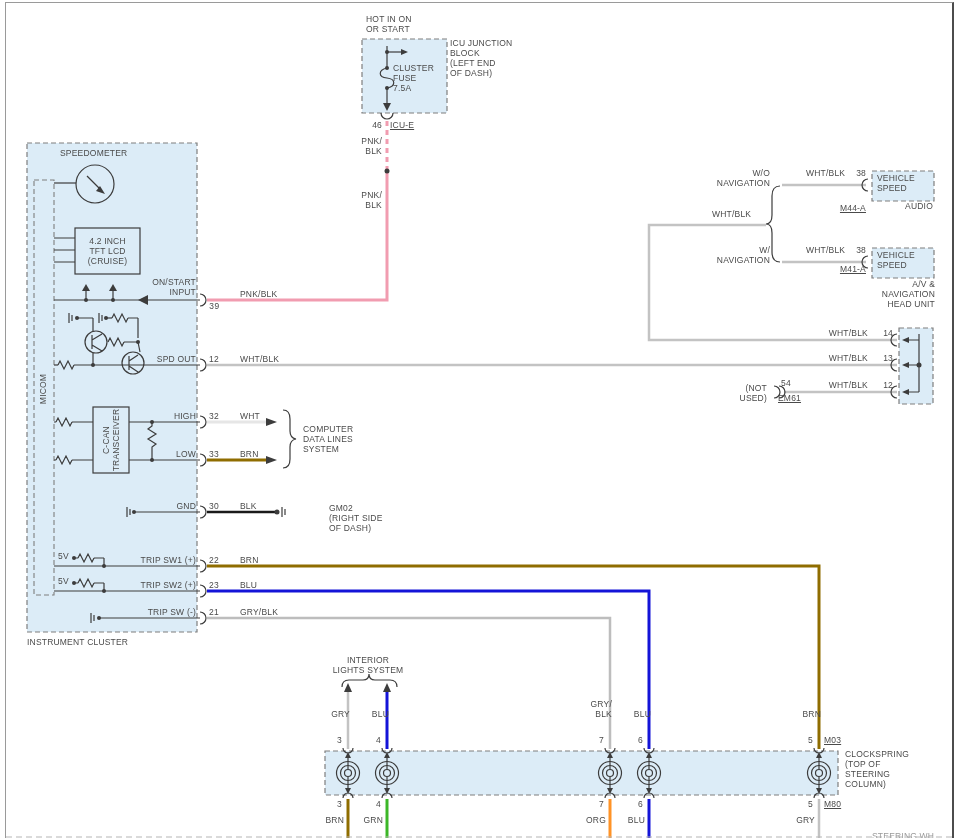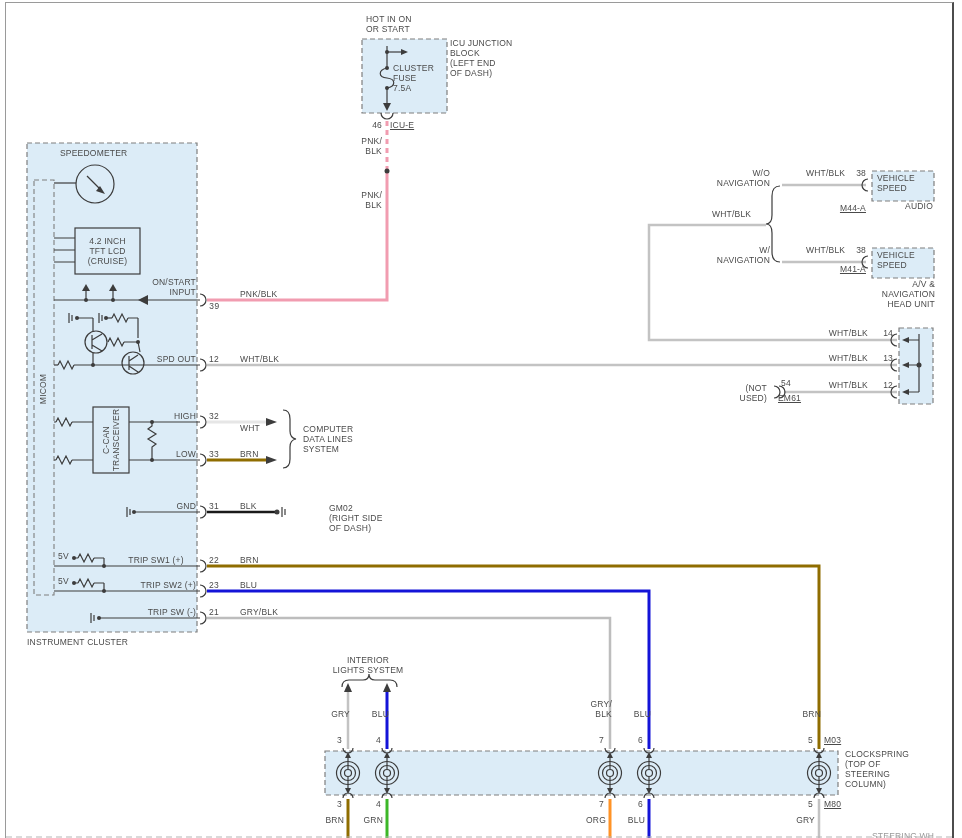--- a/index.html
+++ b/index.html
@@ -263,36 +263,36 @@
 <div class="lbl" style="left:58px;top:551px;">5V</div>
 <div class="lbl" style="left:58px;top:576px;">5V</div>
 <div class="lbl" style="left:27px;top:637px;">INSTRUMENT CLUSTER</div>
 
 <div class="lbl r" style="left:116px;top:277px;width:80px;">ON/START
 INPUT</div>
 <div class="lbl r" style="left:116px;top:354px;width:80px;">SPD OUT</div>
 <div class="lbl r" style="left:116px;top:411px;width:80px;">HIGH</div>
 <div class="lbl r" style="left:116px;top:449px;width:80px;">LOW</div>
 <div class="lbl r" style="left:116px;top:501px;width:80px;">GND</div>
-<div class="lbl r" style="left:116px;top:555px;width:80px;text-align:center;">TRIP SW1 (+)</div>
+<div class="lbl r" style="left:116px;top:555px;width:80px;">TRIP SW1 (+)</div>
 <div class="lbl r" style="left:116px;top:580px;width:80px;">TRIP SW2 (+)</div>
 <div class="lbl r" style="left:116px;top:607px;width:80px;">TRIP SW (-)</div>
 
 <div class="lbl" style="left:209px;top:302px;font-family:Liberation Mono, monospace;">39</div>
 <div class="lbl" style="left:209px;top:354px;">12</div>
 <div class="lbl" style="left:209px;top:411px;">32</div>
 <div class="lbl" style="left:209px;top:449px;">33</div>
-<div class="lbl" style="left:209px;top:501px;">31</div>
+<div class="lbl" style="left:209px;top:501px;">30</div>
 <div class="lbl" style="left:209px;top:555px;">22</div>
 <div class="lbl" style="left:209px;top:580px;">23</div>
 <div class="lbl" style="left:209px;top:607px;">21</div>
 
 <div class="lbl" style="left:240px;top:289px;">PNK/BLK</div>
 <div class="lbl" style="left:240px;top:354px;">WHT/BLK</div>
-<div class="lbl" style="left:240px;top:411px;margin-top:12px;">WHT</div>
+<div class="lbl" style="left:240px;top:411px;">WHT</div>
 <div class="lbl" style="left:240px;top:449px;">BRN</div>
 <div class="lbl" style="left:240px;top:501px;">BLK</div>
 <div class="lbl" style="left:240px;top:555px;">BRN</div>
 <div class="lbl" style="left:240px;top:580px;">BLU</div>
 <div class="lbl" style="left:240px;top:607px;">GRY/BLK</div>
 
 <div class="lbl" style="left:303px;top:424px;">COMPUTER
 DATA LINES
 SYSTEM</div>
 <div class="lbl" style="left:293px;top:503px;margin-left:36px;">GM02

